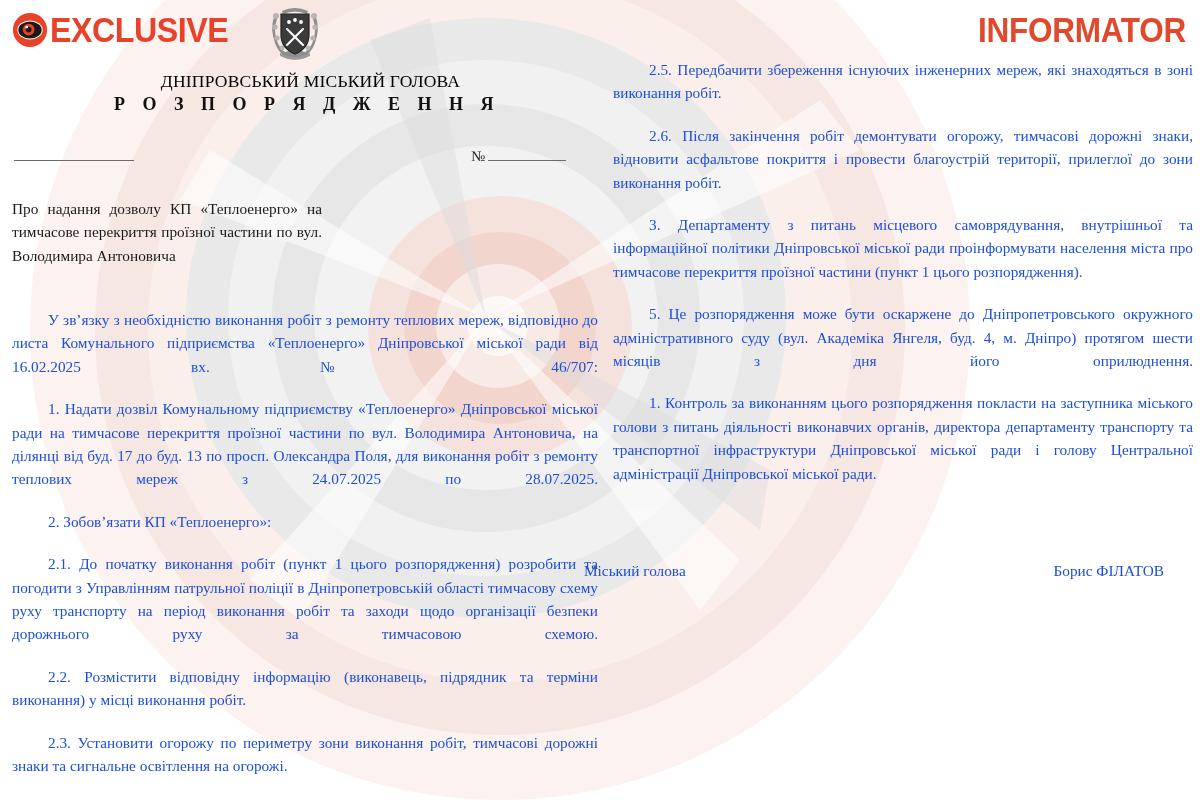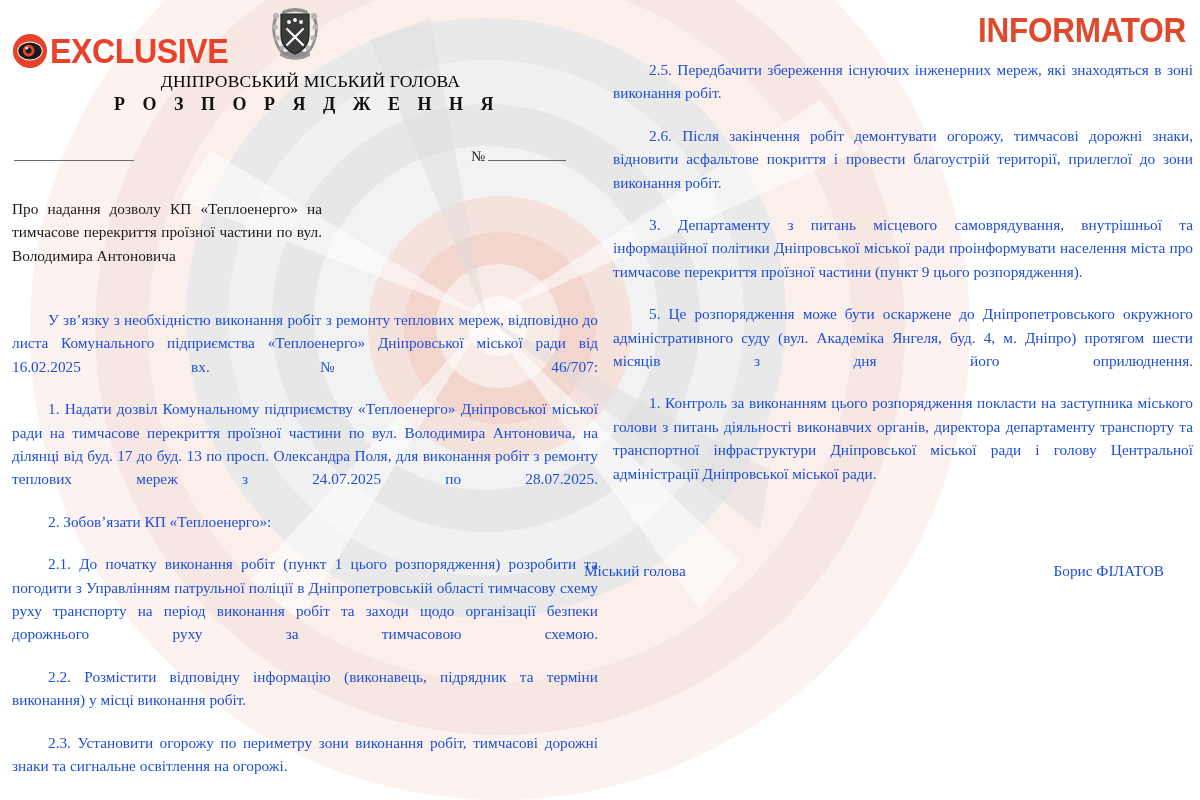--- a/index.html
+++ b/index.html
@@ -34,21 +34,20 @@
     height: 60px;
     z-index: 3;
   }
   .exclusive-logo {
     position: absolute;
     left: 12px;
     top: 12px;
     display: flex;
     align-items: center;
     gap: 2px;
-    margin-top: 21px;
   }
   .eye-icon {
     width: 36px;
     height: 36px;
     display: block;
   }
   .exclusive-text {
     font-family: "Liberation Sans Narrow", "Liberation Sans", sans-serif;
     font-weight: bold;
     font-size: 35px;
@@ -321,21 +320,21 @@
     <p class="para">2.2. Розмістити відповідну інформацію (виконавець, підрядник та терміни виконання) у місці виконання робіт.</p>
     <p class="para">2.3. Установити огорожу по периметру зони виконання робіт, тимчасові дорожні знаки та сигнальне освітлення на огорожі.</p>
     <p class="para">2.4. Вжити заходів щодо забезпечення безпечного руху пішоходів біля місця виконання робіт.</p>
   </div>
 </div>
 
 <div class="col col-right">
   <div class="body-right">
     <p class="para">2.5. Передбачити збереження існуючих інженерних мереж, які знаходяться в зоні виконання робіт.</p>
     <p class="para">2.6. Після закінчення робіт демонтувати огорожу, тимчасові дорожні знаки, відновити асфальтове покриття і провести благоустрій території, прилеглої до зони виконання робіт.</p>
-    <p class="para">3. Департаменту з питань місцевого самоврядування, внутрішньої та інформаційної політики Дніпровської міської ради проінформувати населення міста про тимчасове перекриття проїзної частини (пункт 9 цього розпорядження).</p>
+    <p class="para">3. Департаменту з питань місцевого самоврядування, внутрішньої та інформаційної політики Дніпровської міської ради проінформувати населення міста про тимчасове перекриття проїзної частини (пункт 1 цього розпорядження).</p>
     <p class="para last-full">5. Це розпорядження може бути оскаржене до Дніпропетровського окружного адміністративного суду (вул. Академіка Янгеля, буд. 4, м. Дніпро) протягом шести місяців з дня його оприлюднення.</p>
     <p class="para">1. Контроль за виконанням цього розпорядження покласти на заступника міського голови з питань діяльності виконавчих органів, директора департаменту транспорту та транспортної інфраструктури Дніпровської міської ради і голову Центральної адміністрації Дніпровської міської ради.</p>
   </div>
 </div>
 
 <div class="signature-row">
   <span>Міський голова</span>
   <span>Борис ФІЛАТОВ</span>
 </div>
 

